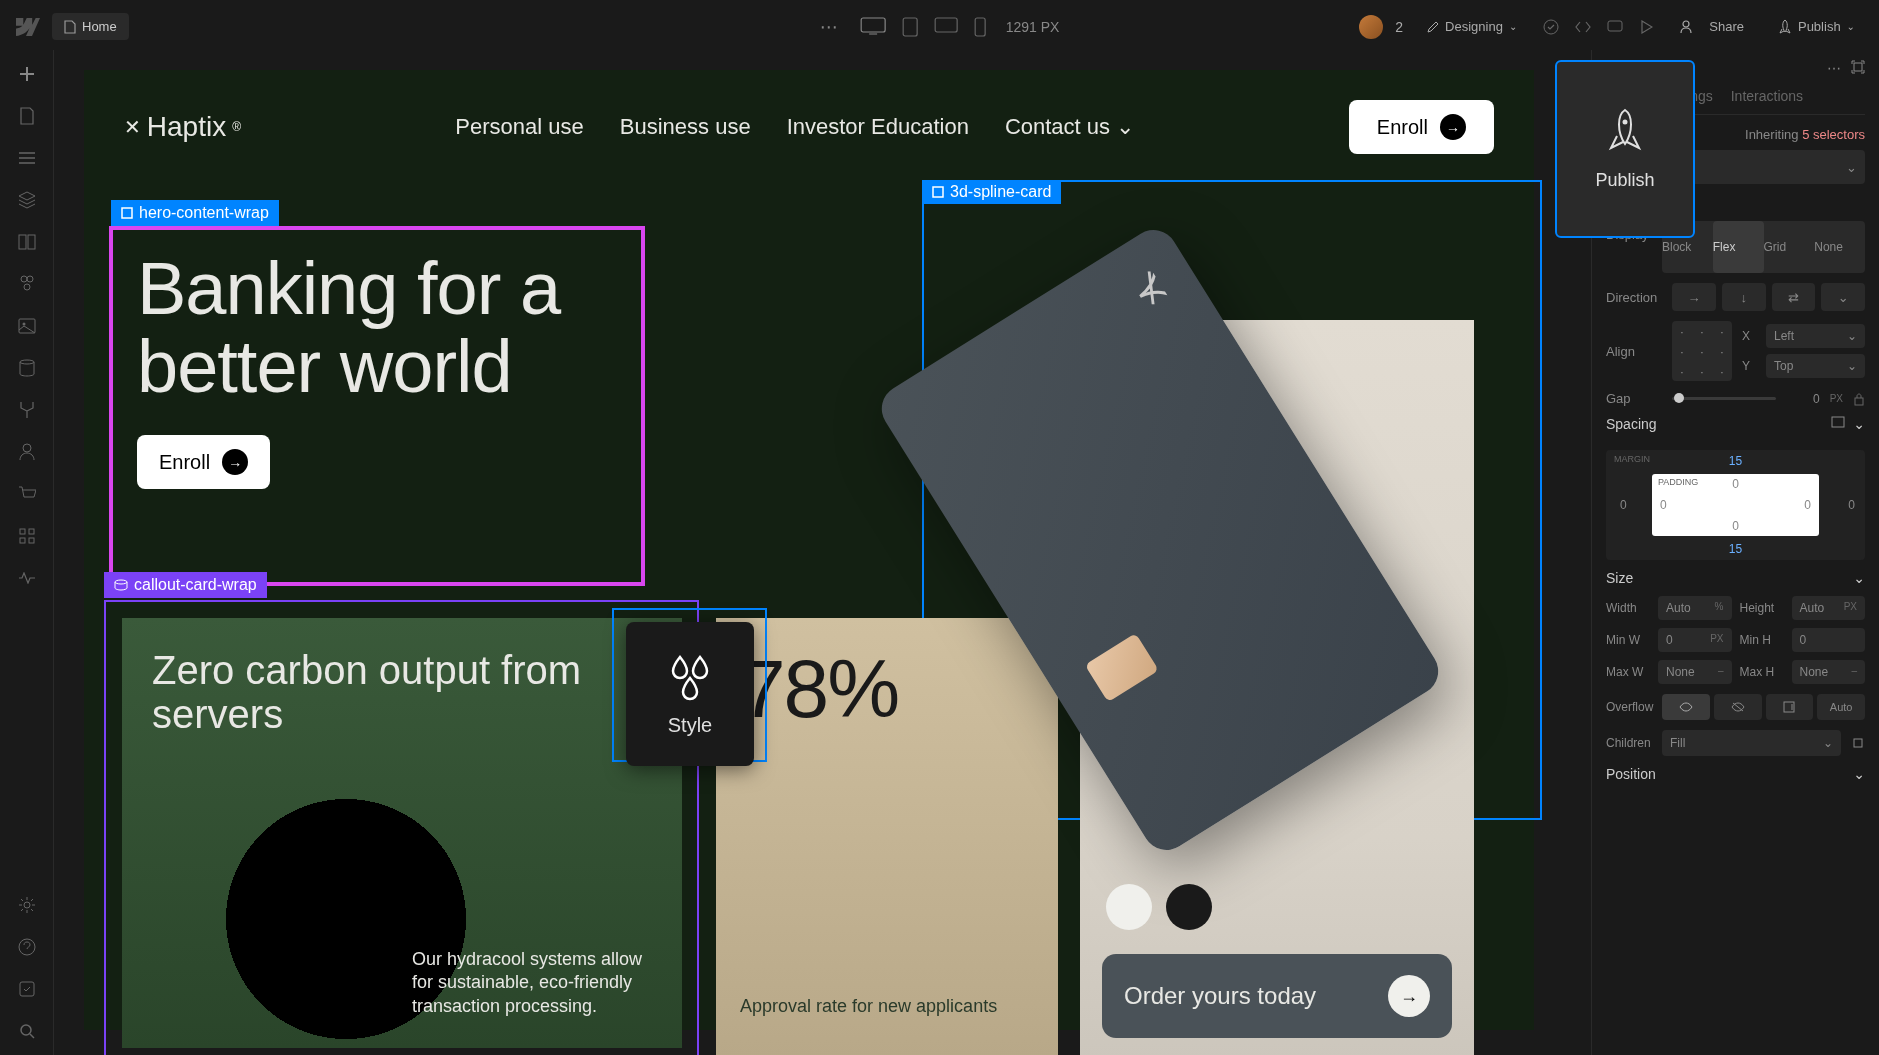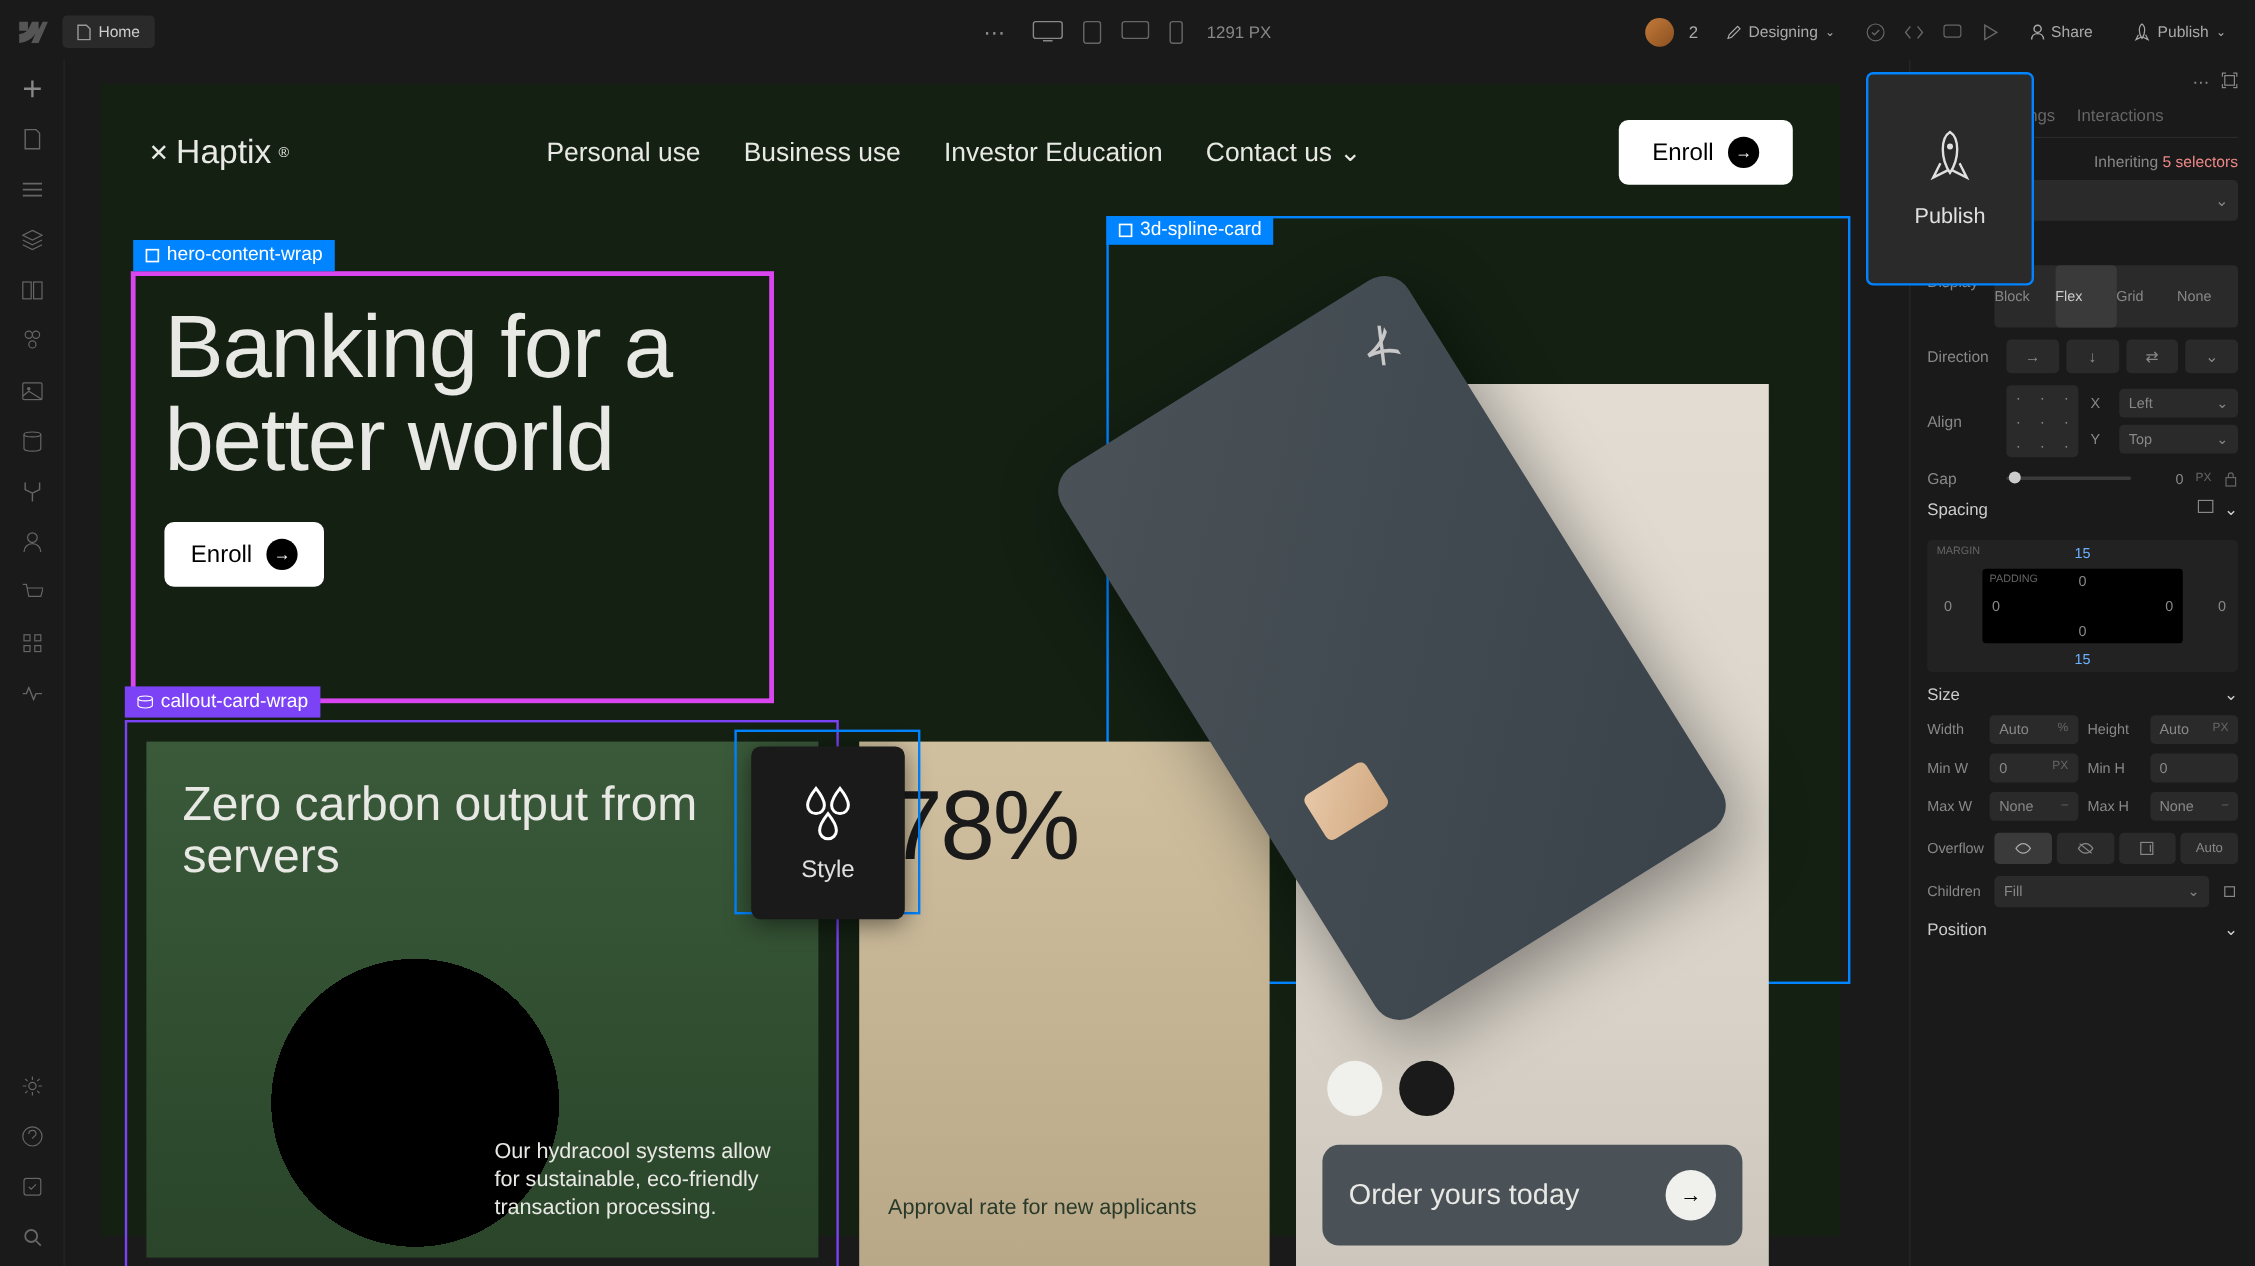--- a/index.html
+++ b/index.html
@@ -42,21 +42,21 @@
   width: 24px; height: 24px; border-radius: 50%;
   background: linear-gradient(135deg, #c47a3a, #8a5020);
 }
 .collab-count { color: #aaa; font-size: 14px; }
 .mode-btn {
   display: flex; align-items: center; gap: 6px;
   padding: 6px 12px; color: #aaa;
 }
 .chevron-down { font-size: 10px; }
 .icon-btn { width: 20px; height: 20px; display: flex; align-items: center; justify-content: center; }
-.share-btn { display: flex; align-items: center; gap: 4px; padding: 6px 10px; color: #aaa; }
+.share-btn { display: flex; align-items: center; gap: 16px; padding: 6px 10px; color: #aaa; }
 .publish-btn { display: flex; align-items: center; gap: 6px; padding: 6px 12px; color: #aaa; }
 
 
 .left-sidebar {
   position: absolute; left: 0; top: 50px; bottom: 0; width: 54px;
   background: #1a1a1a; border-right: 1px solid #2a2a2a;
   display: flex; flex-direction: column; align-items: center;
   padding-top: 12px; gap: 18px;
 }
 .sidebar-icon {
@@ -245,21 +245,21 @@
 .gap-thumb { position: absolute; left: 2px; top: -4px; width: 10px; height: 10px; background: #ccc; border-radius: 50%; }
 .gap-val { width: 34px; text-align: right; font-size: 12px; }
 .gap-unit { font-size: 10px; color: #666; }
 .spacing-box {
   position: relative; width: 100%; height: 110px;
   background: #222; border-radius: 4px; margin-top: 8px;
 }
 .margin-label { position: absolute; top: 4px; left: 8px; font-size: 9px; color: #666; }
 .padding-box {
   position: absolute; top: 24px; left: 46px; right: 46px; bottom: 24px;
-  background: #000000; border-radius: 3px;
+  background: #ffffff; border-radius: 3px;
 }
 .padding-label { position: absolute; top: 3px; left: 6px; font-size: 9px; color: #666; }
 .sp-val { position: absolute; font-size: 12px; color: #888; }
 .sp-val.blue { color: #6bb0ff; }
 .size-grid { display: grid; grid-template-columns: 1fr 1fr; gap: 8px; }
 .size-row { display: flex; align-items: center; gap: 6px; }
 .size-label { width: 46px; font-size: 12px; }
 .size-input { flex: 1; background: #2a2a2a; padding: 5px 8px; border-radius: 4px; font-size: 12px; display: flex; justify-content: space-between; }
 .size-unit { font-size: 10px; color: #666; }
 .overflow-row { display: flex; align-items: center; gap: 10px; margin-top: 10px; }

